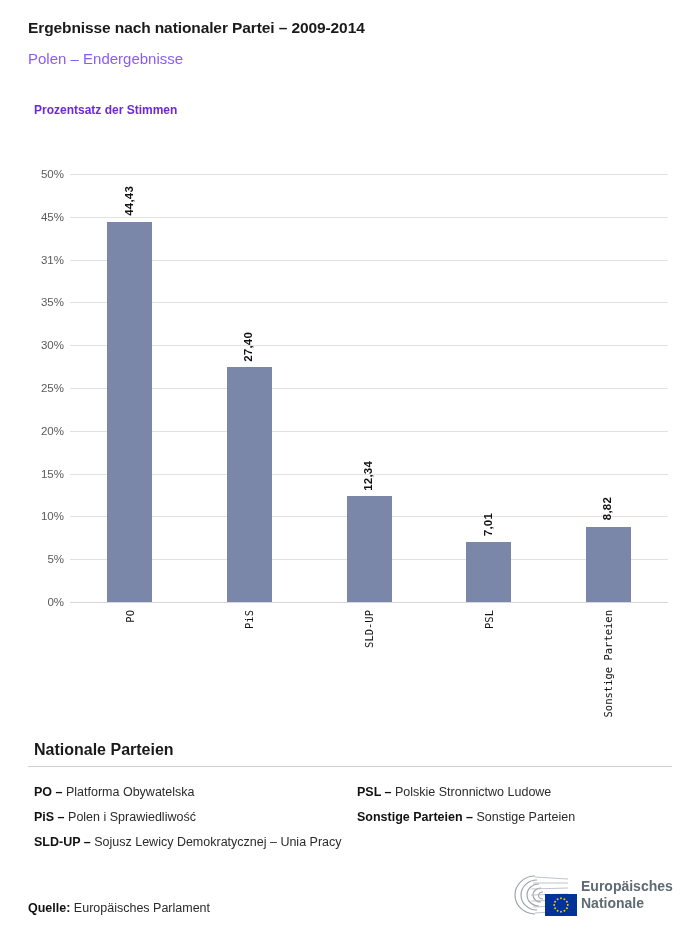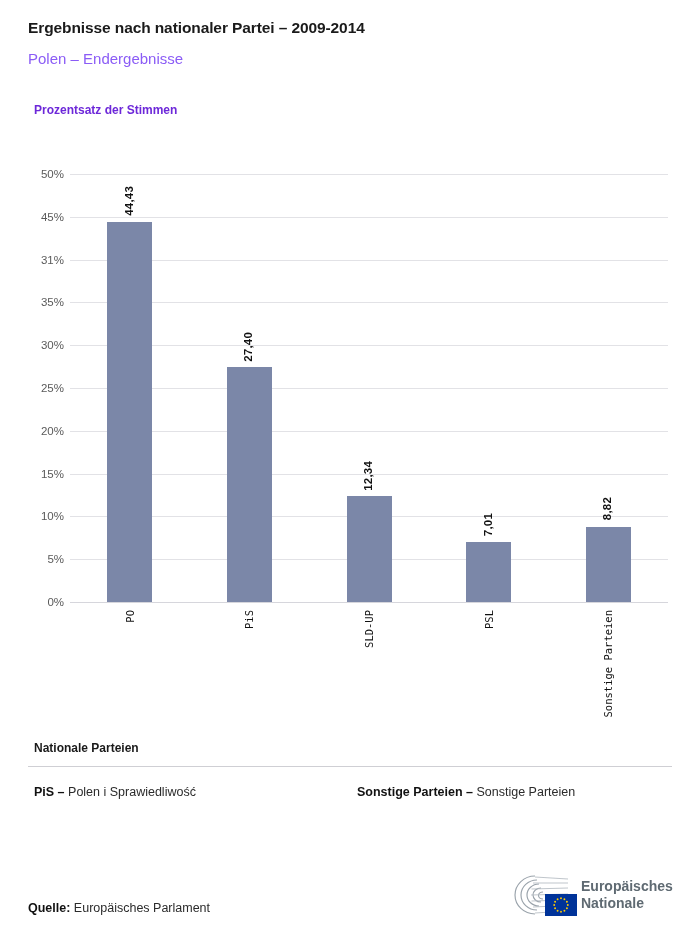--- a/index.html
+++ b/index.html
@@ -66,21 +66,21 @@
     font-size: 10.5px; color: #111111;
     font-family: "DejaVu Sans Mono", monospace;
     writing-mode: vertical-rl;
     transform: rotate(180deg);
     white-space: nowrap;
   }
 
   
   #legend-title {
     position: absolute; left: 34px; top: 741px;
-    font-size: 12px; font-weight: bold; color: #1a1a1a;
+    font-size: 16px; font-weight: bold; color: #1a1a1a;
   }
   #legend-rule {
     position: absolute; left: 28px; top: 766px;
     width: 644px; height: 1px; background: #cfcfd4;
   }
   .legend-col { position: absolute; font-size: 12.5px; color: #2b2b2b; line-height: 21px; }
   #legend-col-left  { left: 34px; top: 782px; width: 316px; }
   #legend-col-right { left: 357px; top: 782px; width: 320px; }
   .legend-item { margin-bottom: 4px; }
   .legend-item b { font-weight: bold; color: #111111; }
@@ -149,23 +149,26 @@
     <div class="bar-value" style="left: 411.6px; bottom: 66.0056px;">7,01</div>
     <div class="cat-label" style="left: 412.6px; top: 436px;">PSL</div>
     <div class="bar" style="left: 515.7px; height: 75.4992px; background: rgb(123, 135, 168);"></div>
     <div class="bar-value" style="left: 531.2px; bottom: 81.4992px;">8,82</div>
     <div class="cat-label" style="left: 532.2px; top: 436px;">Sonstige Parteien</div>
   </div>
 
 <div id="legend-title">Nationale Parteien</div>
 <div id="legend-rule"></div>
 <div id="legend-col-left" class="legend-col">
+    <div class="legend-item"><b>PO –</b><span> Platforma Obywatelska</span></div>
     <div class="legend-item"><b>PiS –</b><span> Polen i Sprawiedliwość</span></div>
+    <div class="legend-item"><b>SLD-UP –</b><span> Sojusz Lewicy Demokratycznej – Unia Pracy</span></div>
   </div>
 <div id="legend-col-right" class="legend-col">
+    <div class="legend-item"><b>PSL –</b><span> Polskie Stronnictwo Ludowe</span></div>
     <div class="legend-item"><b>Sonstige Parteien –</b><span> Sonstige Parteien</span></div>
   </div>
 
 <div id="source">
   <b>Quelle:</b>
   <span>Europäisches Parlament</span>
 </div>
 
 <div id="ep-logo">
   <svg id="ep-logo-mark" viewBox="0 0 72 46">

